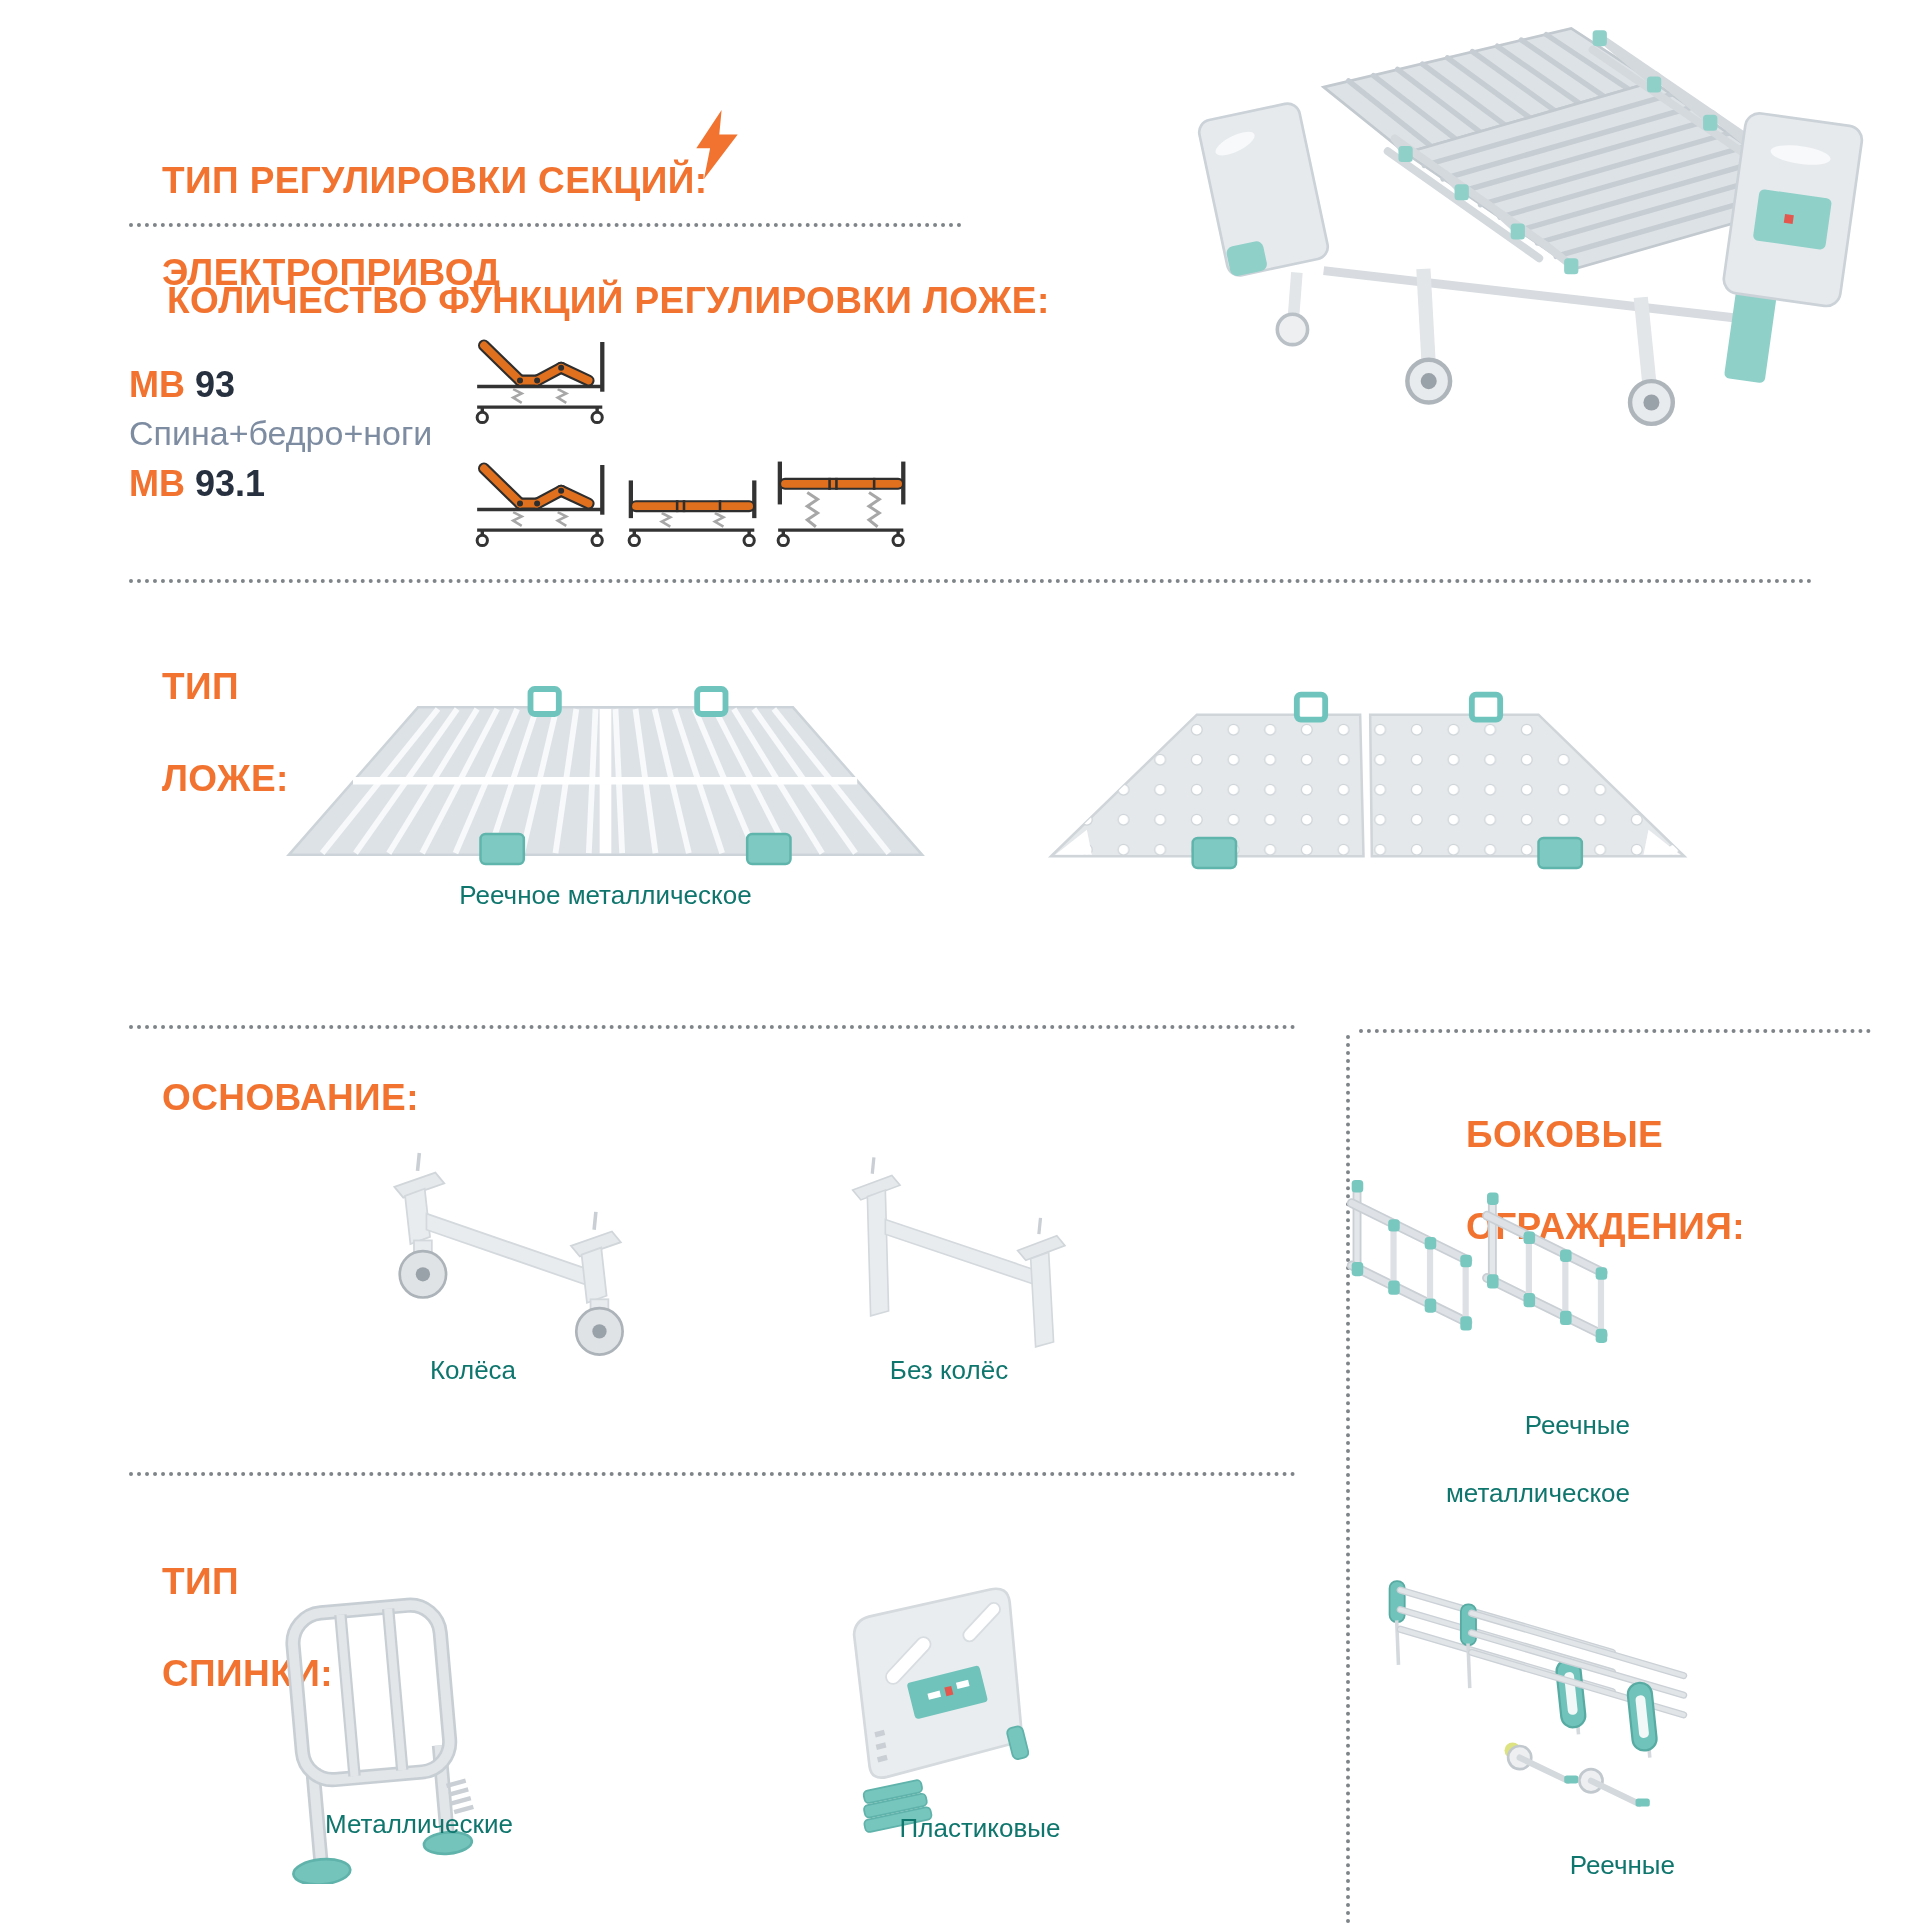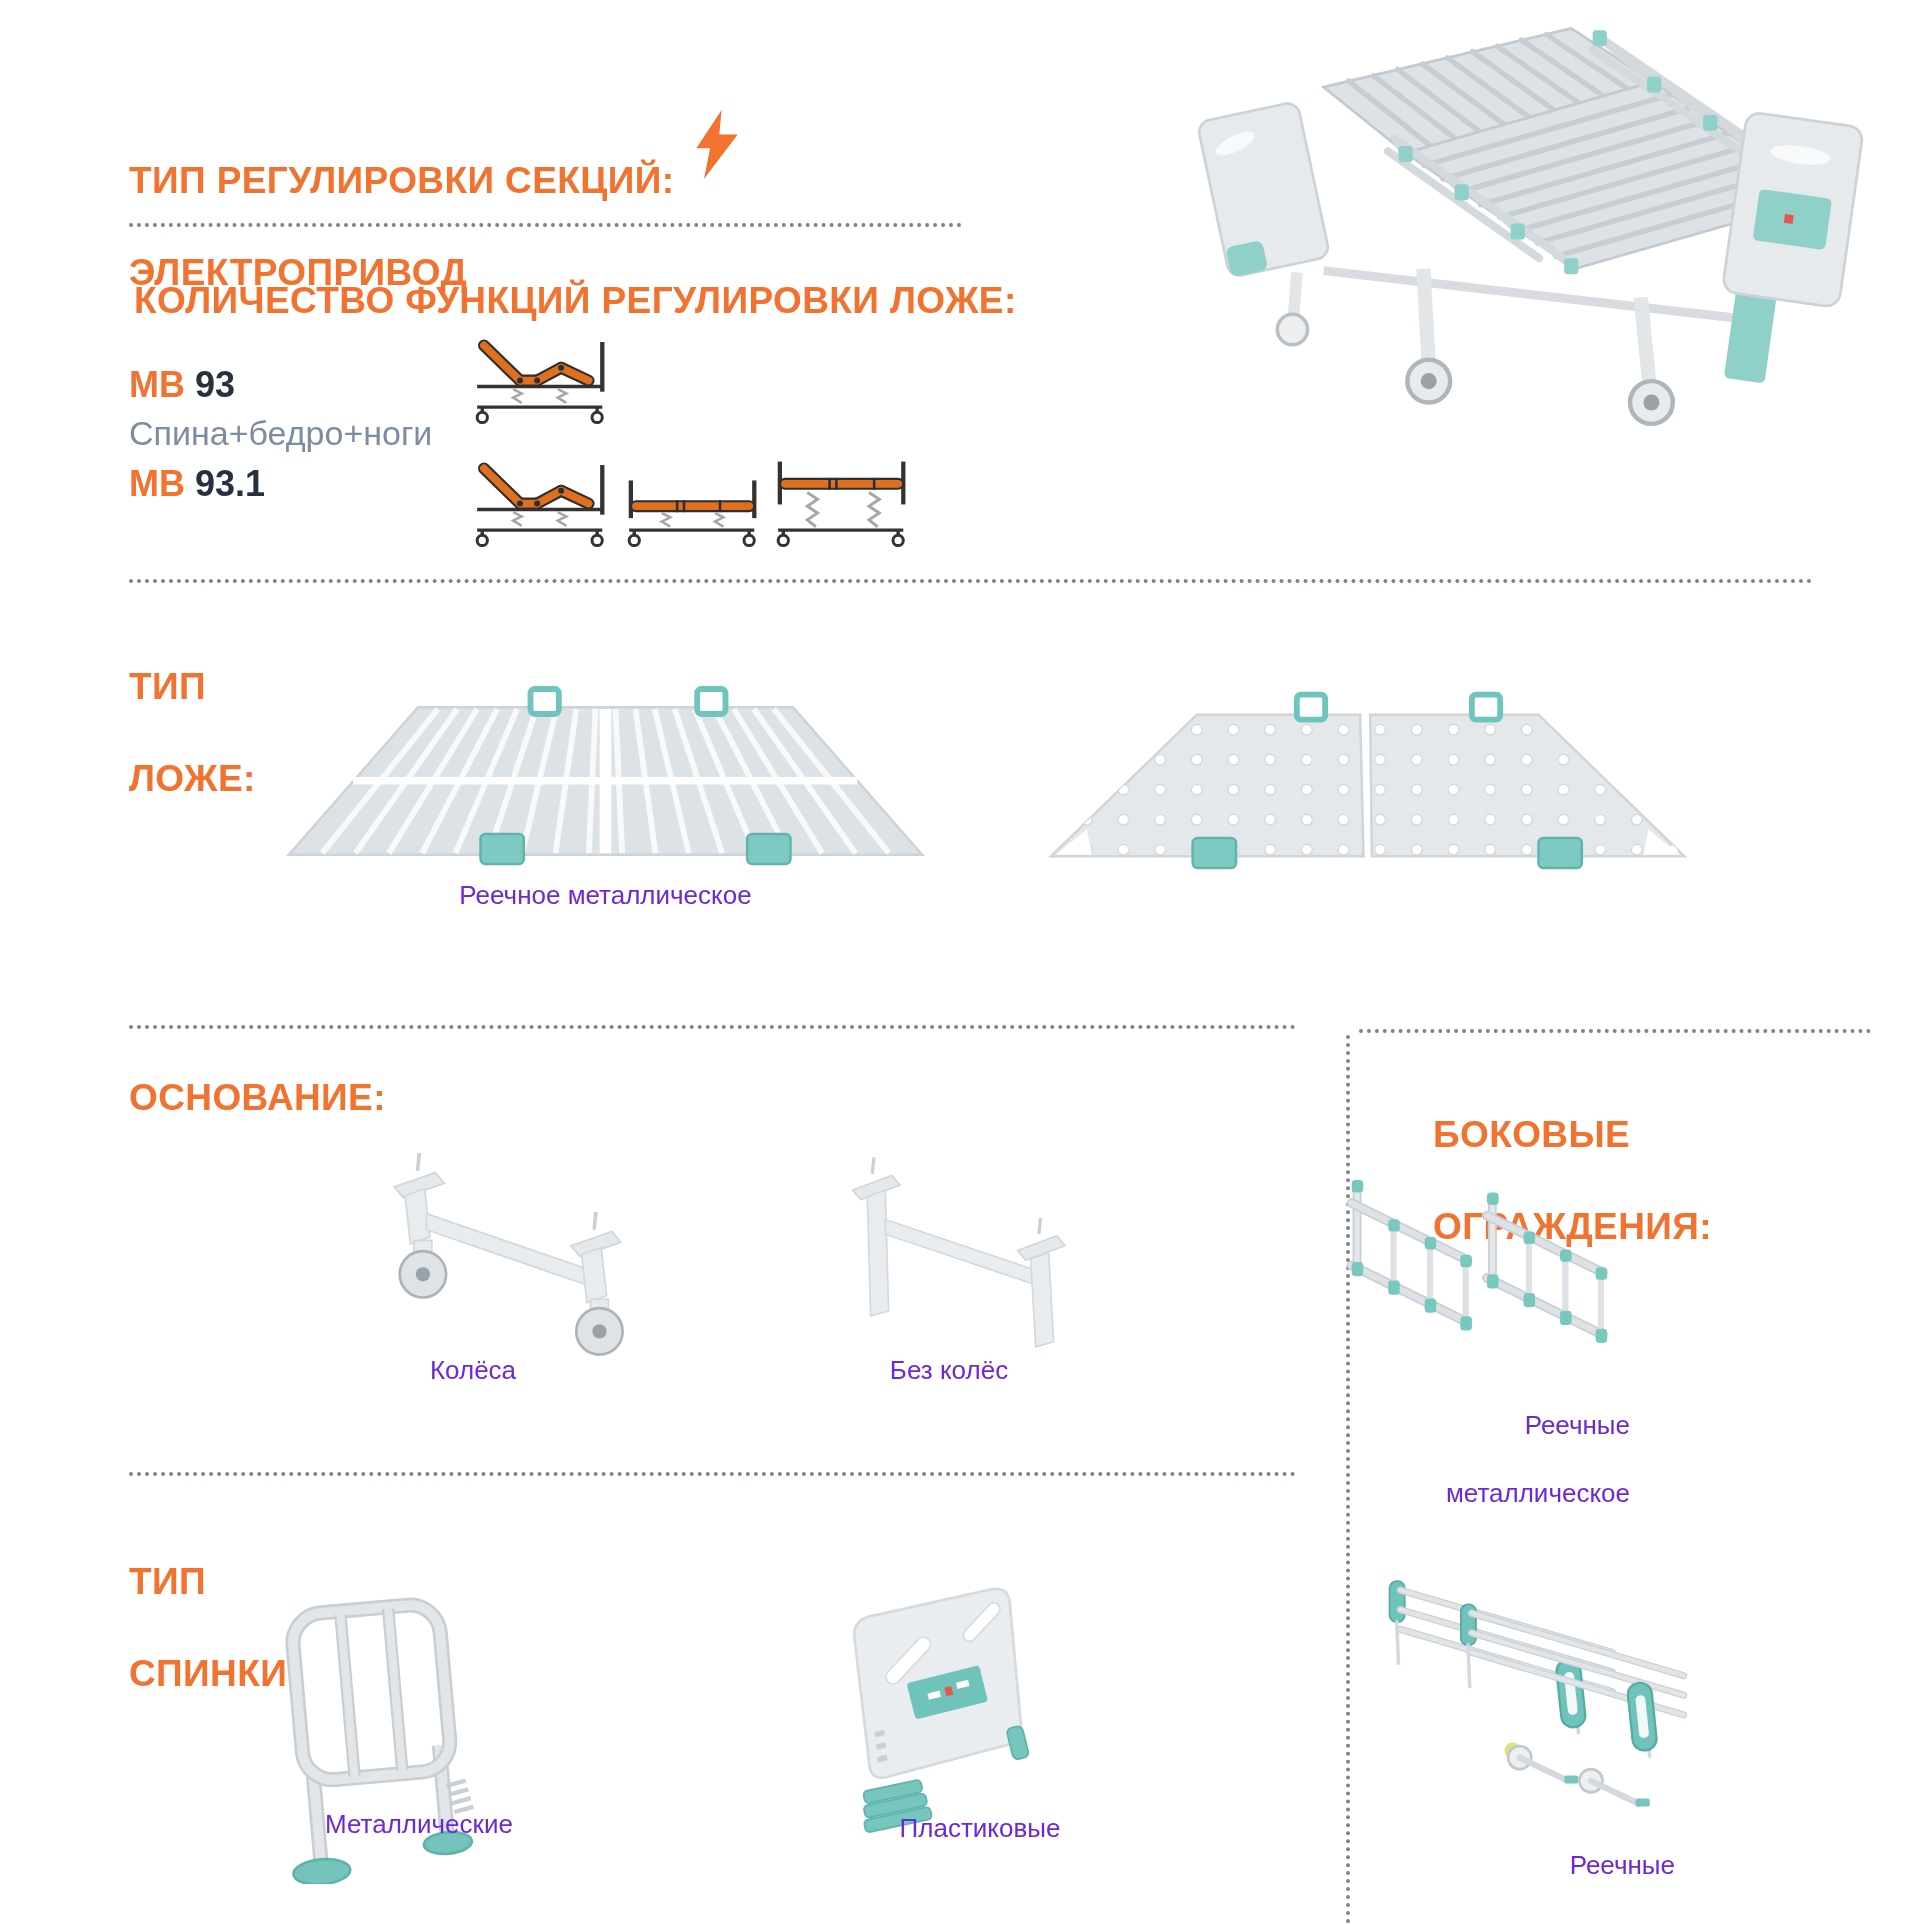--- a/index.html
+++ b/index.html
@@ -12,32 +12,33 @@
     overflow: hidden;
   }
   .h-orange {
     position: absolute;
     color: #F2732F;
     font-weight: 700;
     font-size: 37px;
     line-height: 46px;
     letter-spacing: 0.4px;
     white-space: pre-line;
+    margin-left: 33px;
   }
   .dotted-h { position: absolute; border-top: 4.5px dotted #7E8488; height: 0; }
   .dotted-v { position: absolute; border-left: 4.5px dotted #7E8488; width: 0; }
   .model-name { position: absolute; font-size: 36px; font-weight: 700; color: #27303E; }
   .model-name .accent { color: #F2732F; }
   .model-desc { position: absolute; font-size: 34px; line-height: 33px; color: #7D8CA1; white-space: pre-line; }
   .fig { position: absolute; }
   .fig svg { width: 100%; height: 100%; display: block; }
   .fig-label {
     position: absolute;
     font-size: 26px; line-height: 34px;
-    color: #6d28d9; text-align: center; white-space: pre-line;
+    color: #0f766e; text-align: center; white-space: pre-line;
   }
   .fig-label.left { text-align: right; }
   .diagram { position: absolute; width: 150px; height: 100px; }
   .diagram svg { width: 100%; height: 100%; display: block; }
   .bolt { position: absolute; left: 694px; top: 110px; width: 46px; height: 75px; }
 </style>
 </head>
 <body>
 
 <div class="page">

